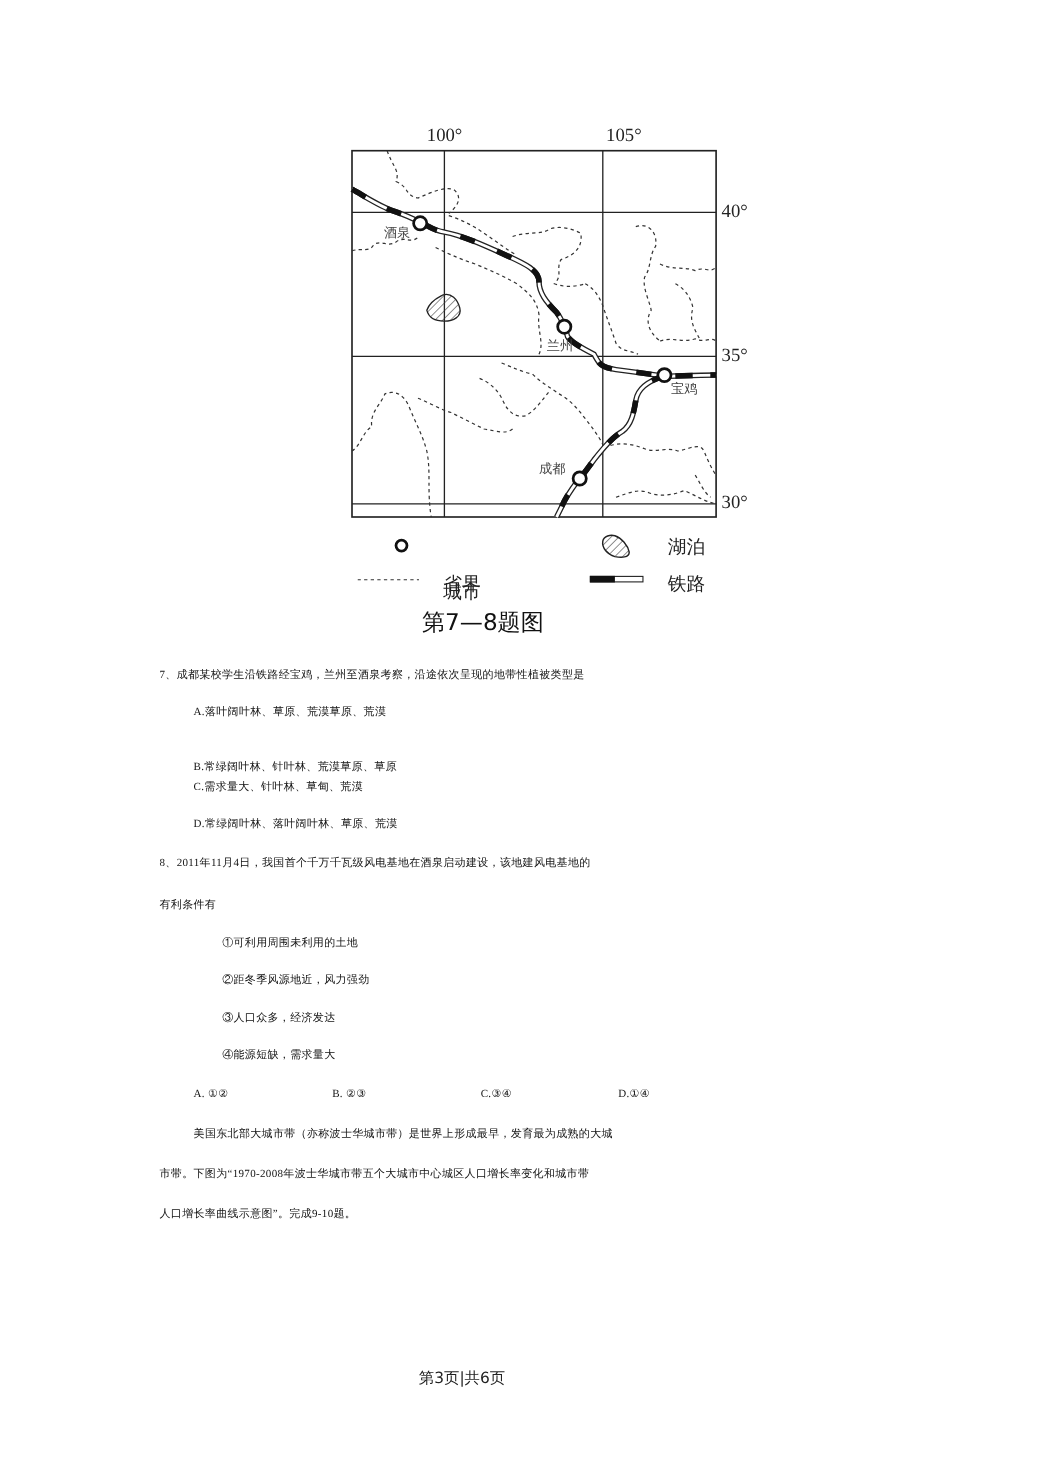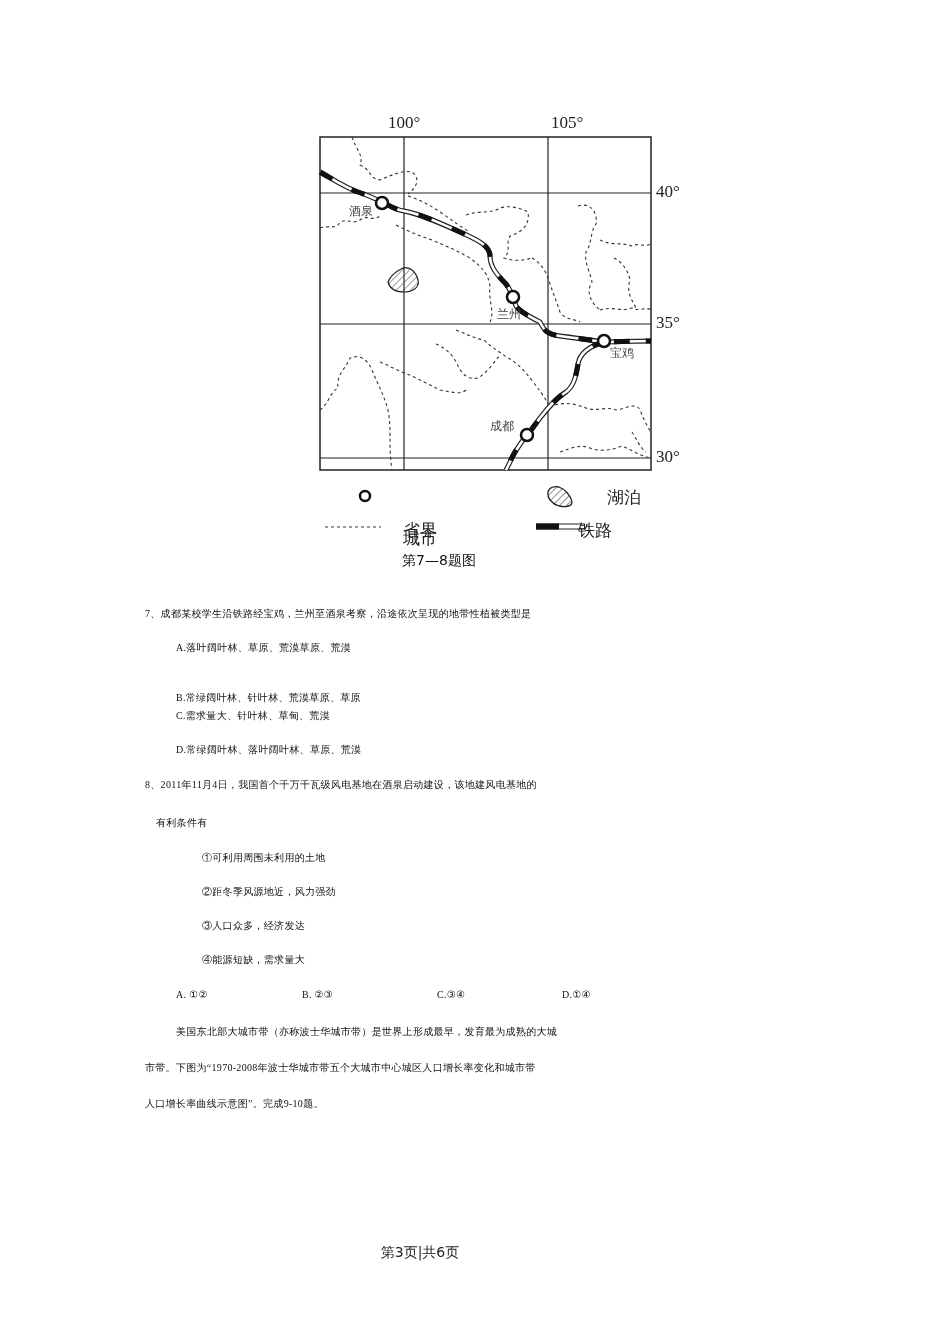--- a/index.html
+++ b/index.html
@@ -2,21 +2,21 @@
 <html><head>
 <meta charset="utf-8">
 <style>
   html, body { margin:0; padding:0; background:#ffffff; }
   body { width:950px; height:1344px; position:relative; overflow:hidden;
          font-family:"DejaVu Serif", "Liberation Serif", serif; color:#111; }
   .abs { position:absolute; }
   .map-svg { position:absolute; left:300px; top:105px; }
   .lbl { position:absolute; font-family:"Liberation Serif", serif; font-size:17px; color:#222; white-space:nowrap; }
   .legend-text { position:absolute; font-size:17px; color:#222; white-space:nowrap; font-family:"DejaVu Sans", sans-serif; }
-  .caption { position:absolute; left:0; width:878px; text-align:center; top:552px; font-size:14px; font-family:"DejaVu Sans", sans-serif; }
+  .caption { position:absolute; left:0; width:878px; text-align:center; top:552px; font-size:21px; font-family:"DejaVu Sans", sans-serif; }
   .q { position:absolute; font-size:10px; line-height:20px; white-space:nowrap; font-family:Liberation Serif, serif; letter-spacing:0.3px; }
   .footer { position:absolute; left:0; width:840px; text-align:center; top:1244px; font-size:14px; font-family:"DejaVu Sans", sans-serif; color:#222; }
 </style>
 </head>
 <body>
 
 <svg class="map-svg" width="380" height="380" viewBox="300 105 380 380" xmlns="http://www.w3.org/2000/svg">
   <defs>
     <pattern id="hatch" width="5" height="5" patternUnits="userSpaceOnUse" patternTransform="rotate(45)">
       <line x1="0" y1="0" x2="0" y2="5" stroke="#333" stroke-width="1"></line>
@@ -103,33 +103,33 @@
 
   <svg class="abs" style="left:325px;top:524px;" width="56" height="6">
     <line x1="0" y1="3" x2="56" y2="3" stroke="#333" stroke-width="1" stroke-dasharray="3,3"></line>
   </svg>
   <div class="legend-text" style="left:403px;top:519px;">省界</div>
 
   <svg class="abs" style="left:536px;top:522px;" width="50" height="10">
     <rect x="0.5" y="2" width="48" height="5" fill="#fff" stroke="#222" stroke-width="1"></rect>
     <rect x="0" y="1.5" width="23" height="6" fill="#111"></rect>
   </svg>
-  <div class="legend-text" style="left:578px;top:519px;">铁路</div>
+  <div class="legend-text" style="left:607px;top:519px;">铁路</div>
 </div>
 
 <div class="caption">第7—8题图</div>
 
 <div class="q" style="left:145px;top:604px;">7、成都某校学生沿铁路经宝鸡，兰州至酒泉考察，沿途依次呈现的地带性植被类型是</div>
 <div class="q" style="left:176px;top:638px;">A.落叶阔叶林、草原、荒漠草原、荒漠</div>
 <div class="q" style="left:176px;top:672px;margin-top:16px;">B.常绿阔叶林、针叶林、荒漠草原、草原</div>
 <div class="q" style="left:176px;top:706px;">C.需求量大、针叶林、草甸、荒漠</div>
 <div class="q" style="left:176px;top:740px;">D.常绿阔叶林、落叶阔叶林、草原、荒漠</div>
 
 <div class="q" style="left:145px;top:775px;">8、2011年11月4日，我国首个千万千瓦级风电基地在酒泉启动建设，该地建风电基地的</div>
-<div class="q" style="left:156px;top:813px;text-align:center;">有利条件有</div>
+<div class="q" style="left:145px;top:813px;text-align:center;">有利条件有</div>
 <div class="q" style="left:202px;top:848px;">①可利用周围未利用的土地</div>
 <div class="q" style="left:202px;top:882px;">②距冬季风源地近，风力强劲</div>
 <div class="q" style="left:202px;top:916px;">③人口众多，经济发达</div>
 <div class="q" style="left:202px;top:950px;">④能源短缺，需求量大</div>
 <div class="q" style="left:176px;top:985px;">A. ①②</div>
 <div class="q" style="left:302px;top:985px;">B. ②③</div>
 <div class="q" style="left:437px;top:985px;">C.③④</div>
 <div class="q" style="left:562px;top:985px;">D.①④</div>
 
 <div class="q" style="left:176px;top:1022px;">美国东北部大城市带（亦称波士华城市带）是世界上形成最早，发育最为成熟的大城</div>

